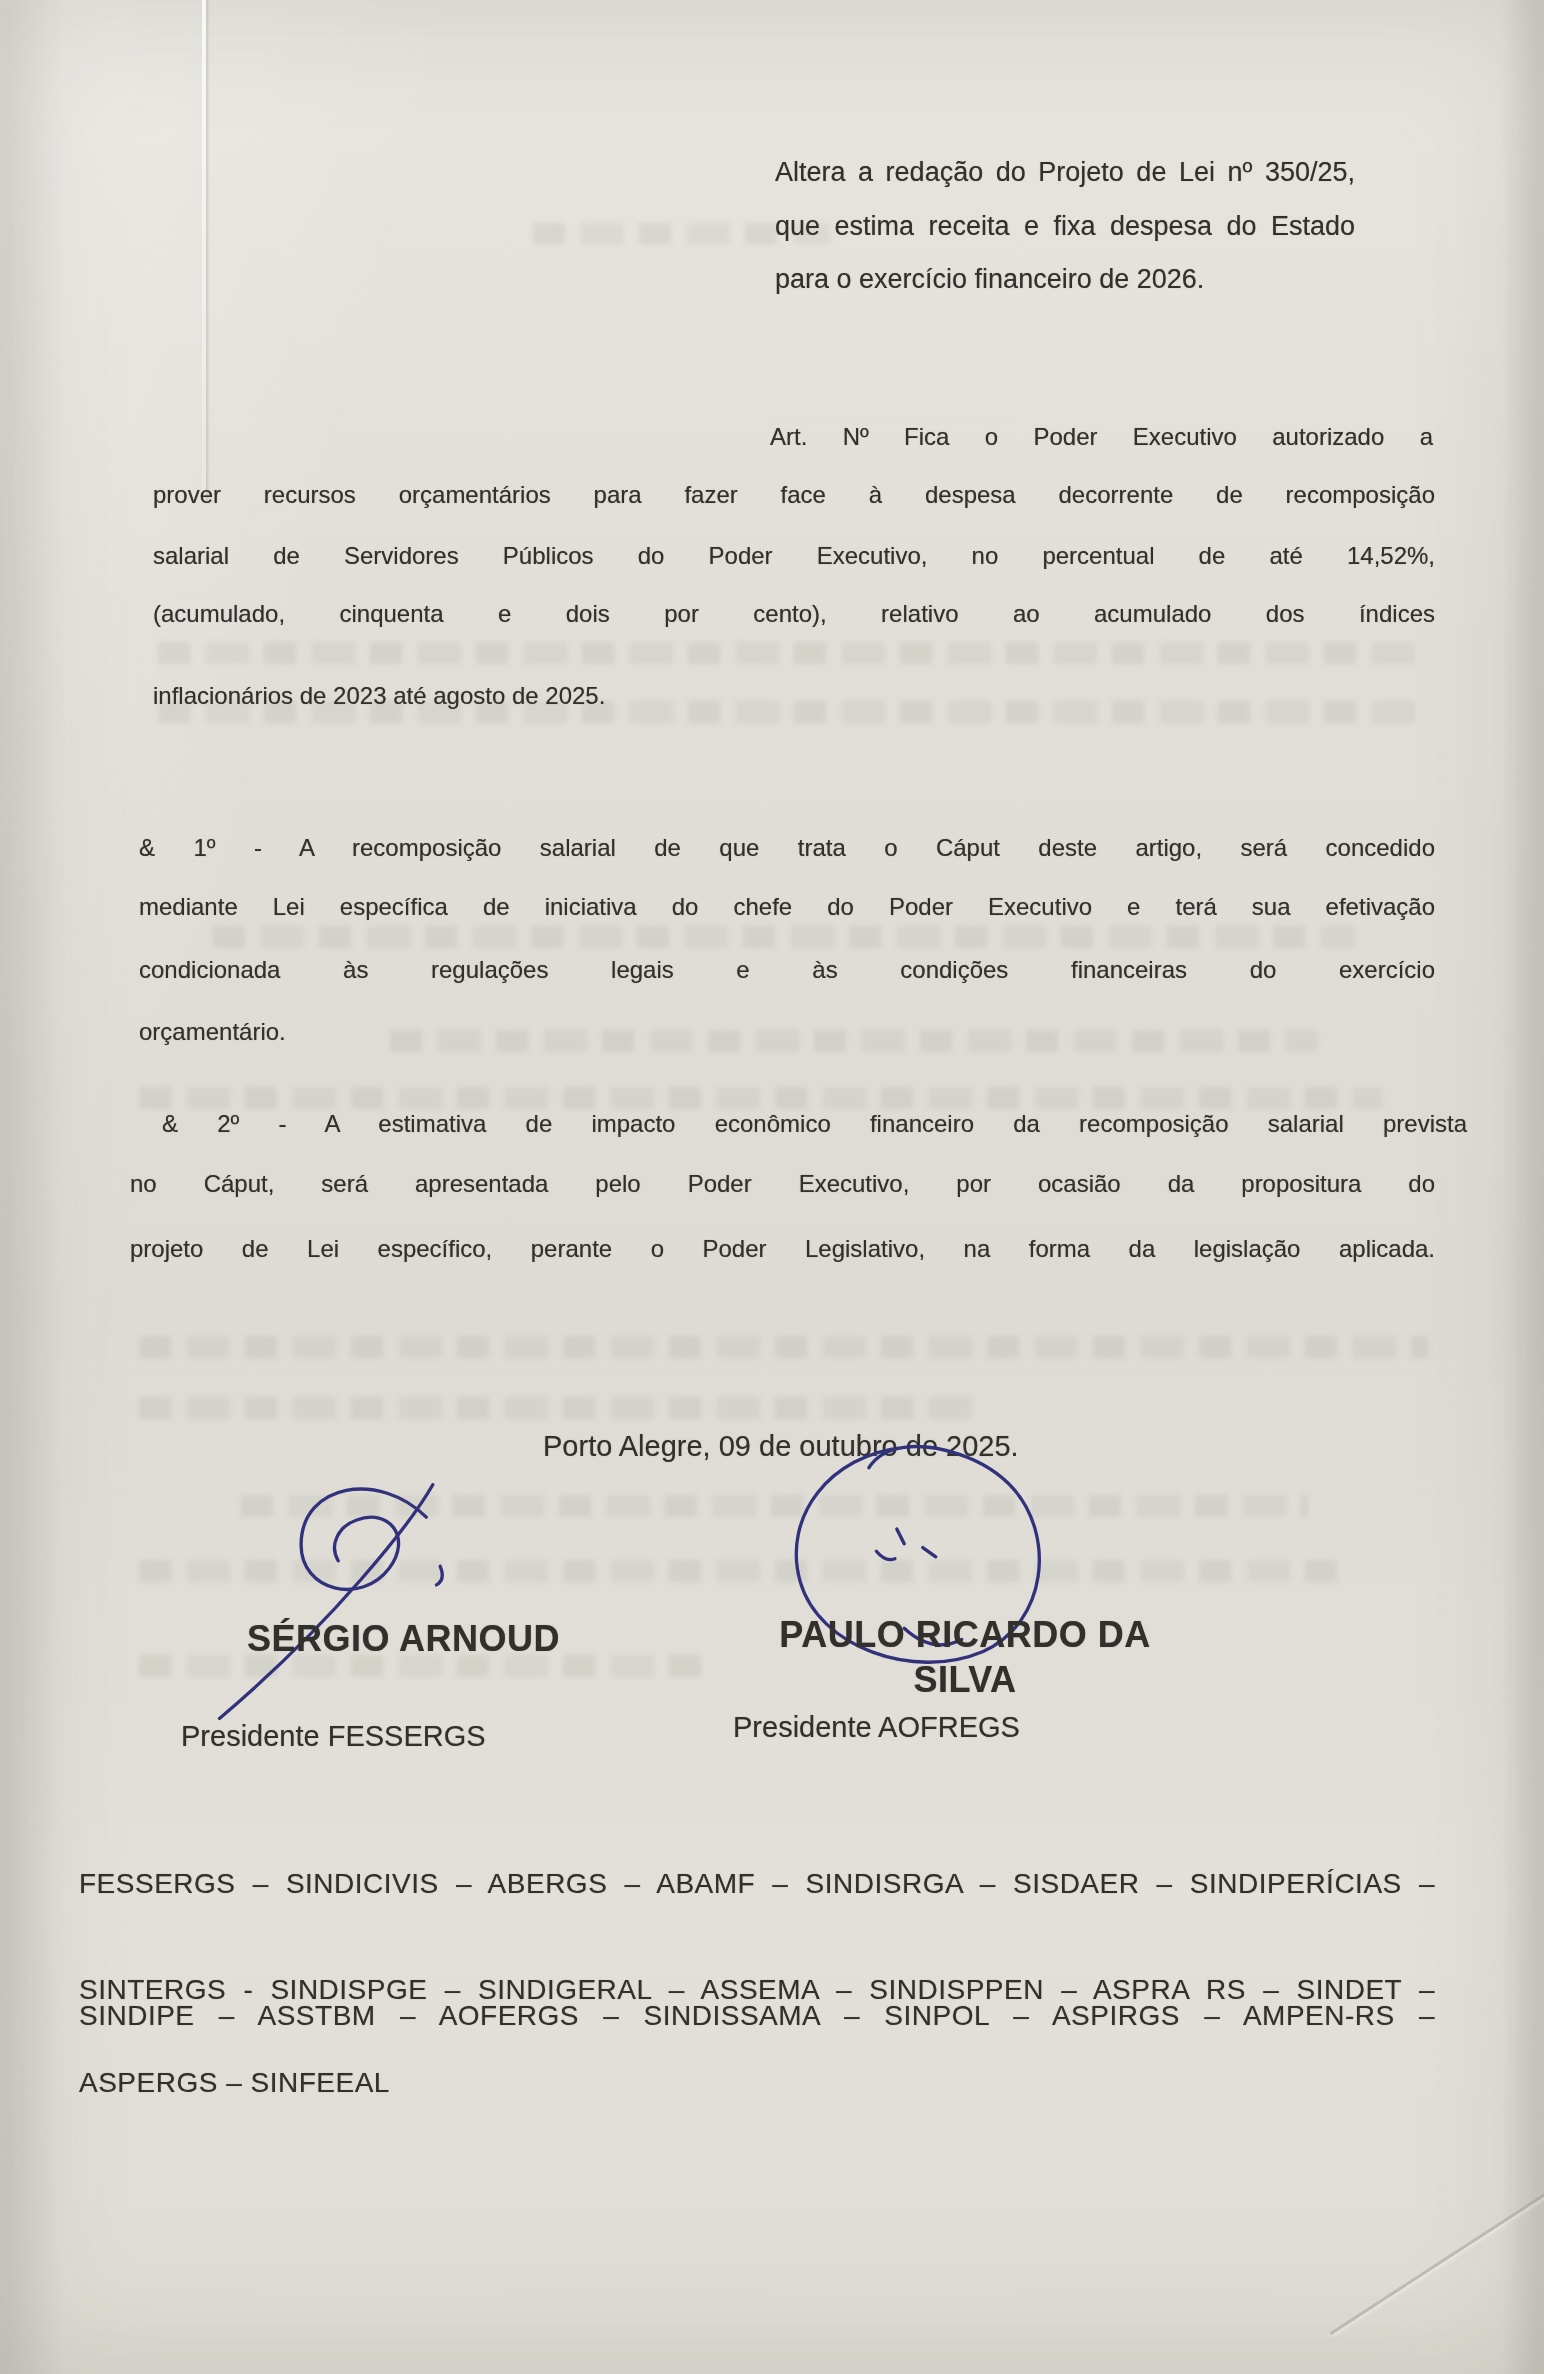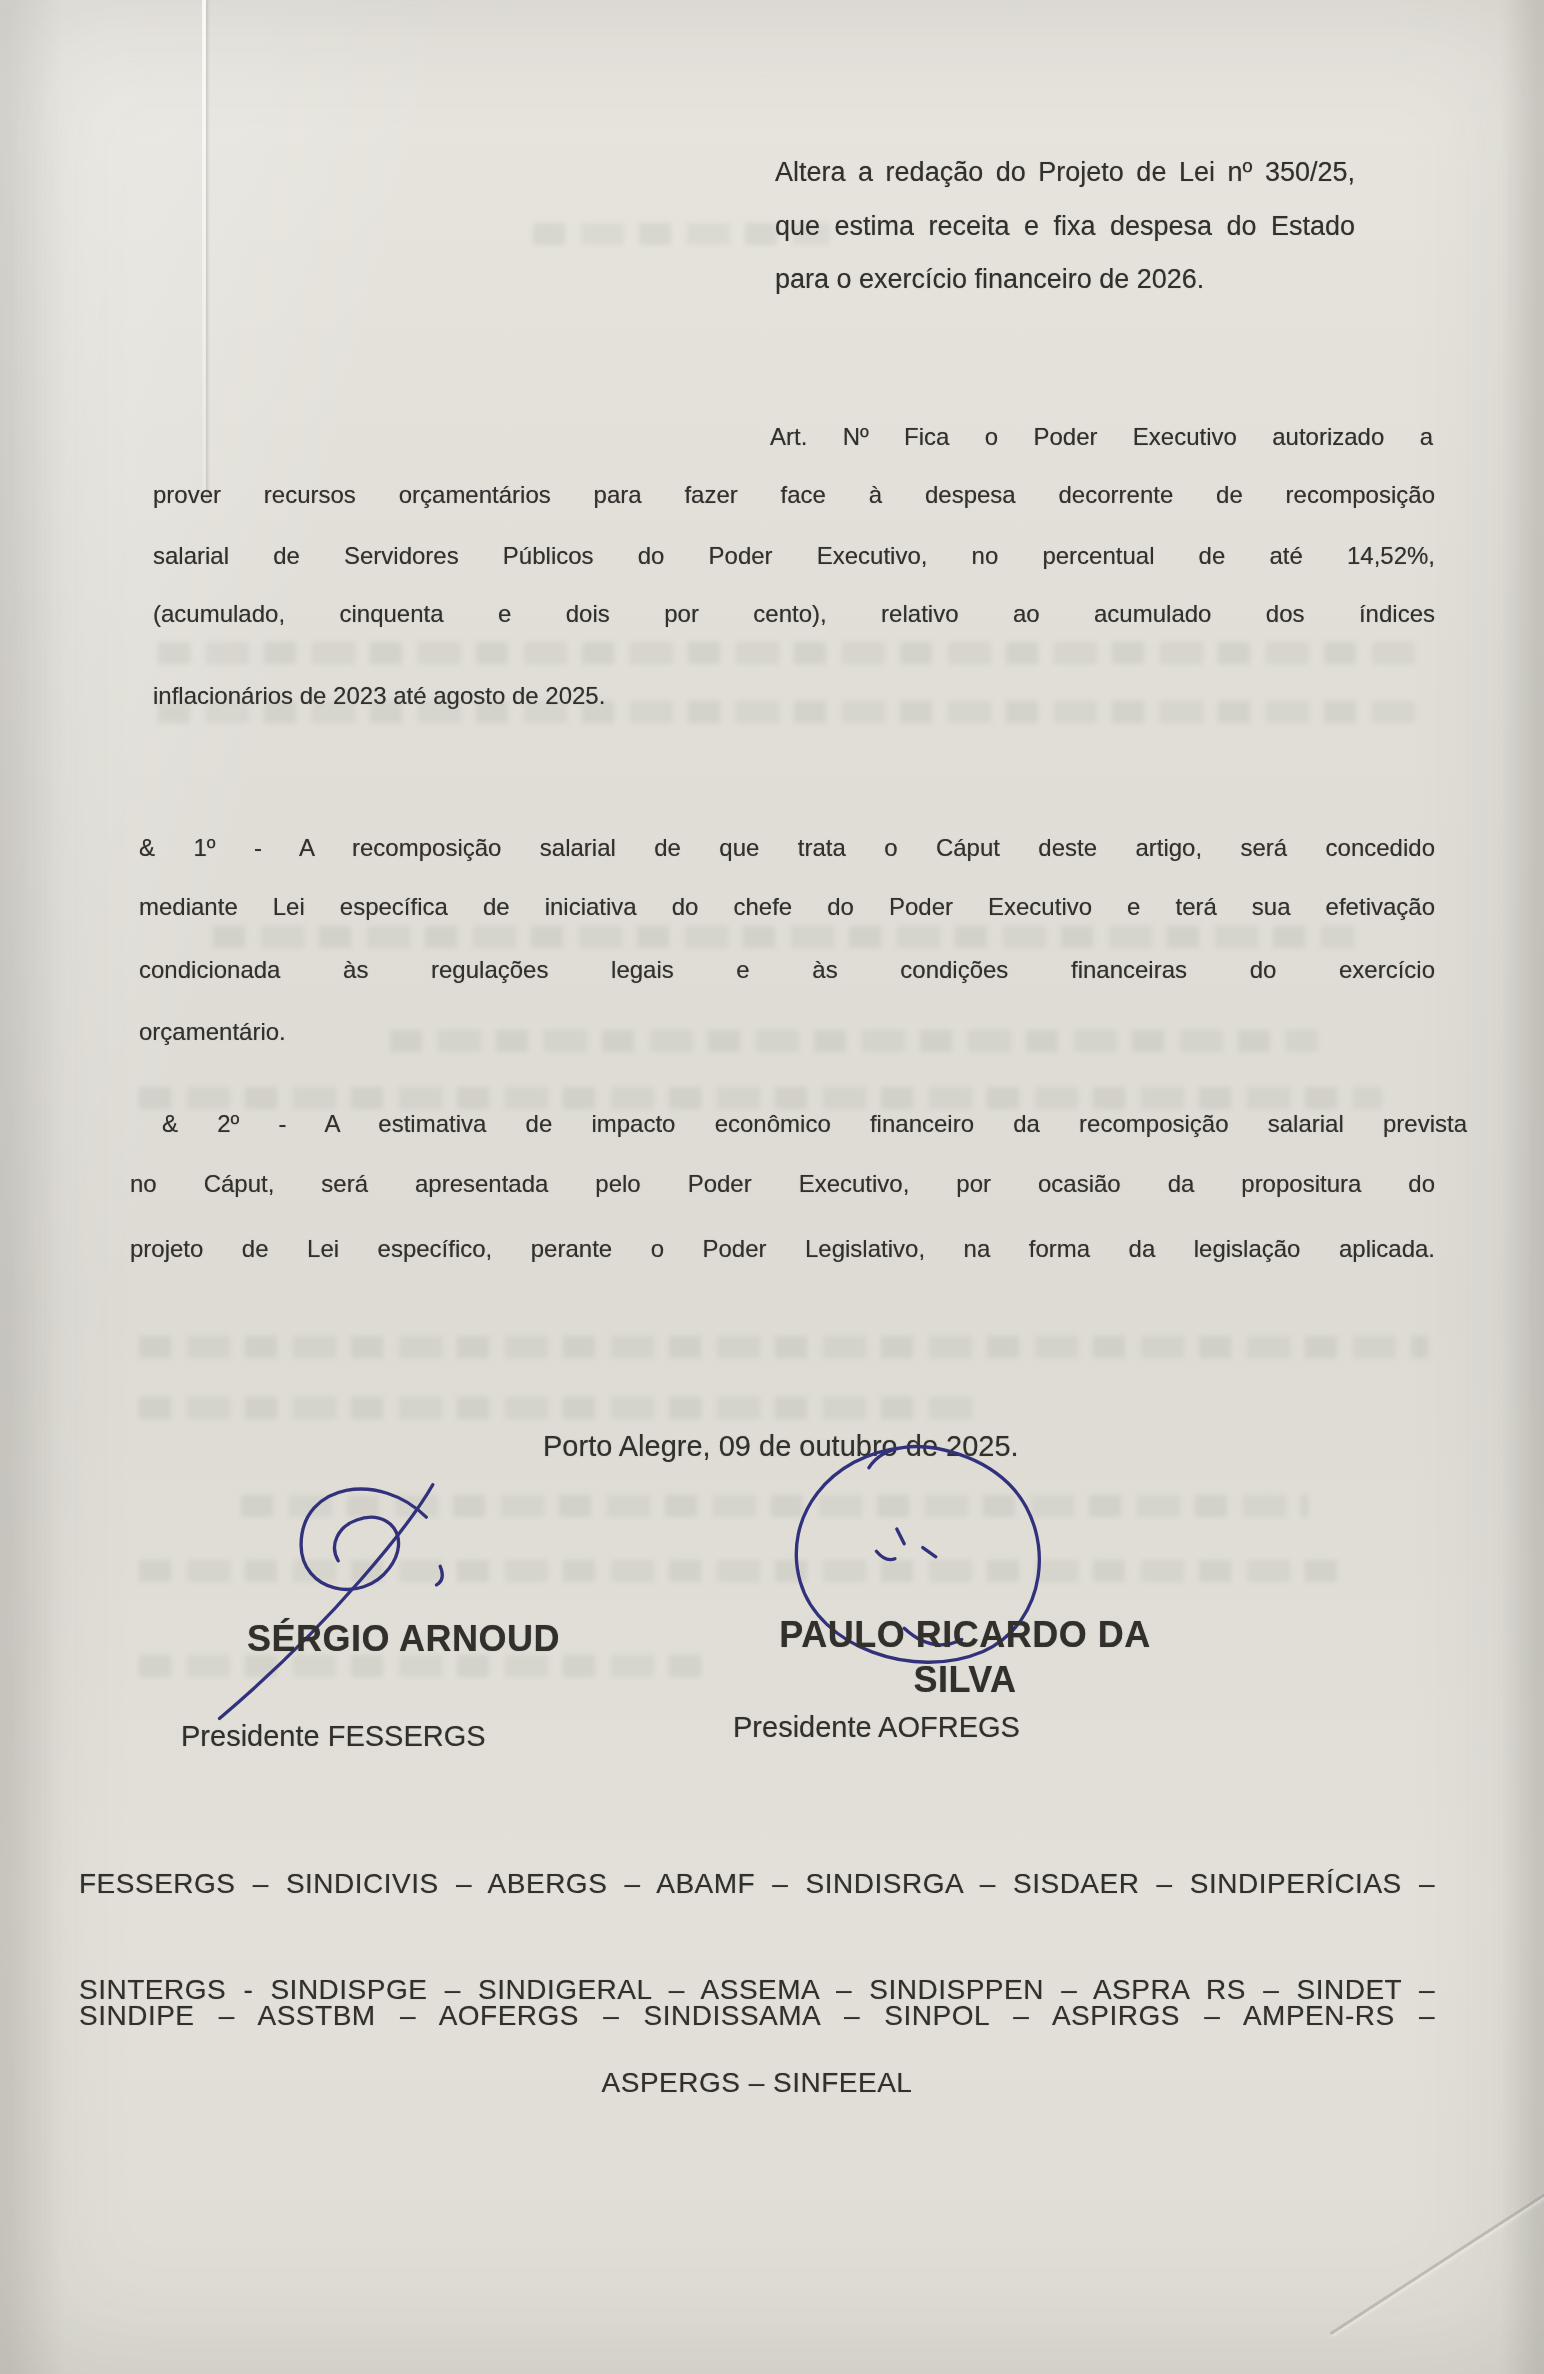--- a/index.html
+++ b/index.html
@@ -18,21 +18,21 @@
     color:#32302d;
   }
   .line{
     position:absolute;
     text-shadow:0 0 0.9px rgba(50,48,45,.5);
     line-height:1.25;
   }
   .just{ text-align:justify; text-align-last:justify; }
   .body-t{ font-size:24px; }
   .ementa-t{ font-size:27px; }
-  .ent-t{ font-size:28px; letter-spacing:0.5px;text-align:center; }
+  .ent-t{ font-size:28px; letter-spacing:0.5px; }
   .name-t{ font-size:36px; font-weight:700; text-align:center; letter-spacing:0.5px;}
   .title-t{ font-size:29px; text-align:left; }
   .date-t{ font-size:29px; }
   
   .ghost{
     position:absolute;height:22px;opacity:.5;filter:blur(2.8px);
     background:repeating-linear-gradient(90deg,
       rgba(128,134,120,.26) 0 32px, rgba(128,134,120,0) 32px 48px,
       rgba(128,134,120,.20) 48px 91px, rgba(128,134,120,0) 91px 106px);
   }

